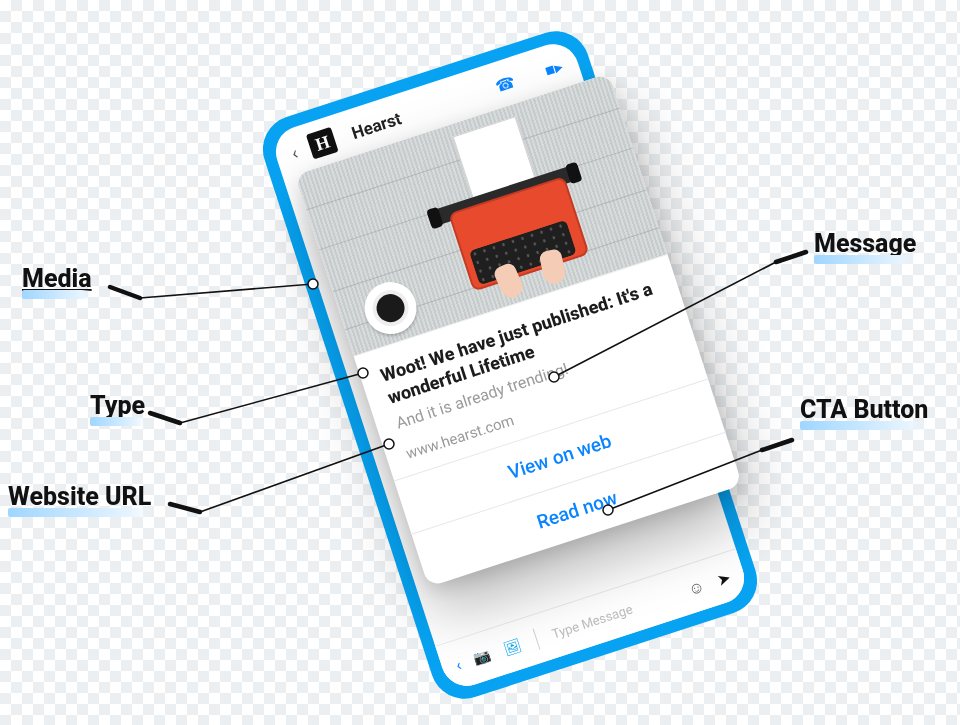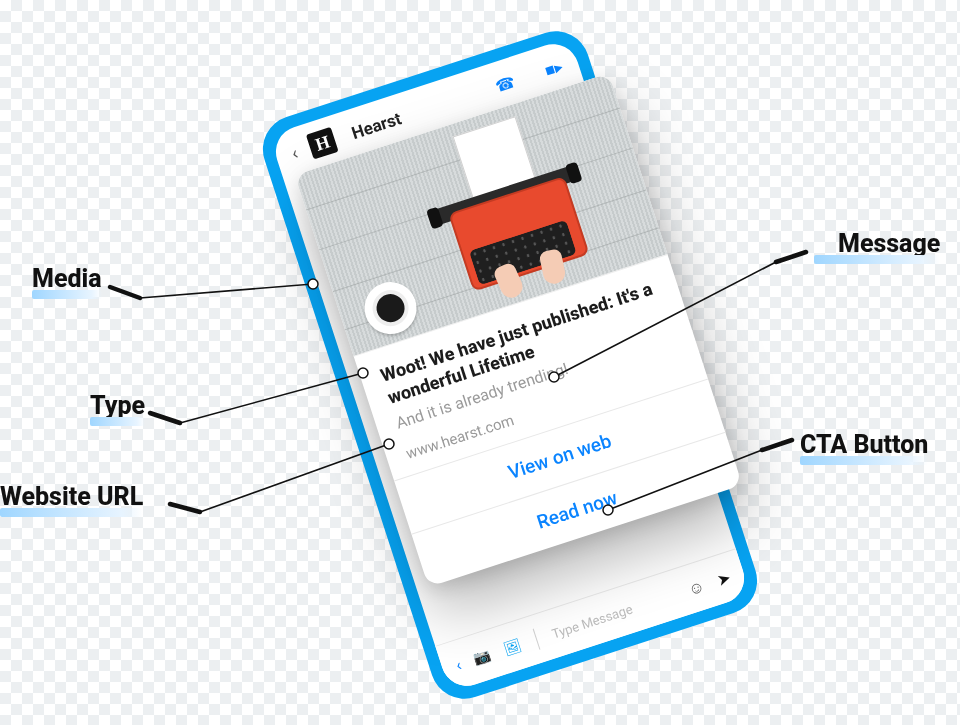--- a/index.html
+++ b/index.html
@@ -34,25 +34,25 @@
   .label::after {
     content: "";
     position: absolute;
     left: 0;
     bottom: -6px;
     width: 100%;
     height: 9px;
     background: linear-gradient(90deg, #9fd6ff 0%, #e7f4ff 85%, rgba(255,255,255,0) 100%);
     border-radius: 2px;
   }
-  .lbl-media       { left: 32px;  top: 264px; }
+  .lbl-media       { left: 22px;  top: 264px; text-decoration: underline; }
   .lbl-title       { left: 90px;  top: 391px; }
-  .lbl-url         { left: 0;   top: 482px; }
-  .lbl-message     { left: 814px; top: 229px; padding-left: 24px; }
-  .lbl-cta         { left: 800px; top: 430px; }
+  .lbl-url         { left: 8px;   top: 482px; }
+  .lbl-message     { left: 814px; top: 229px; }
+  .lbl-cta         { left: 800px; top: 395px; }
 
   
   svg.pointers {
     position: absolute;
     left: 0; top: 0;
     width: 960px; height: 725px;
     pointer-events: none;
   }
   .wire { stroke:#111; stroke-width:1.6; fill:none; }
   .handle { stroke:#111; stroke-width:4.5; stroke-linecap:round; }

